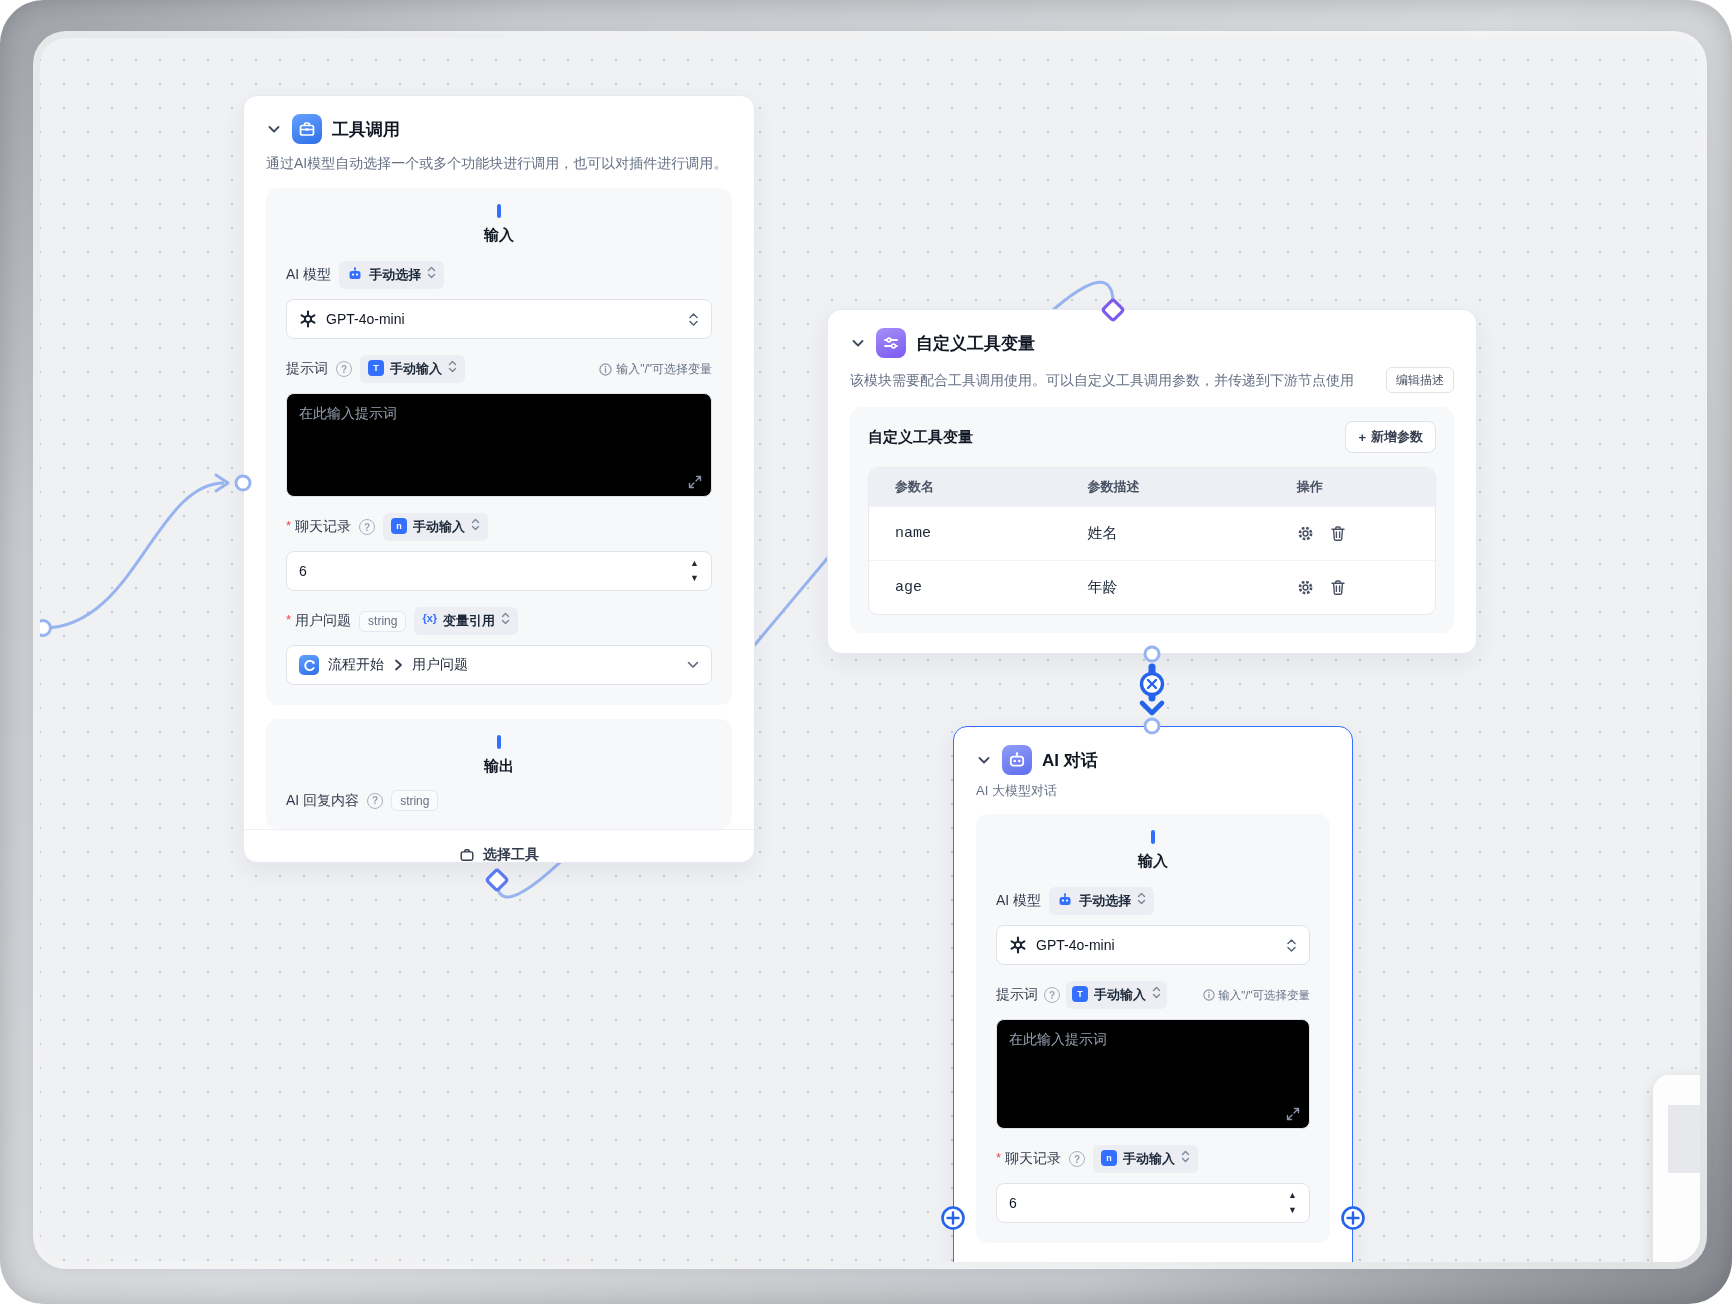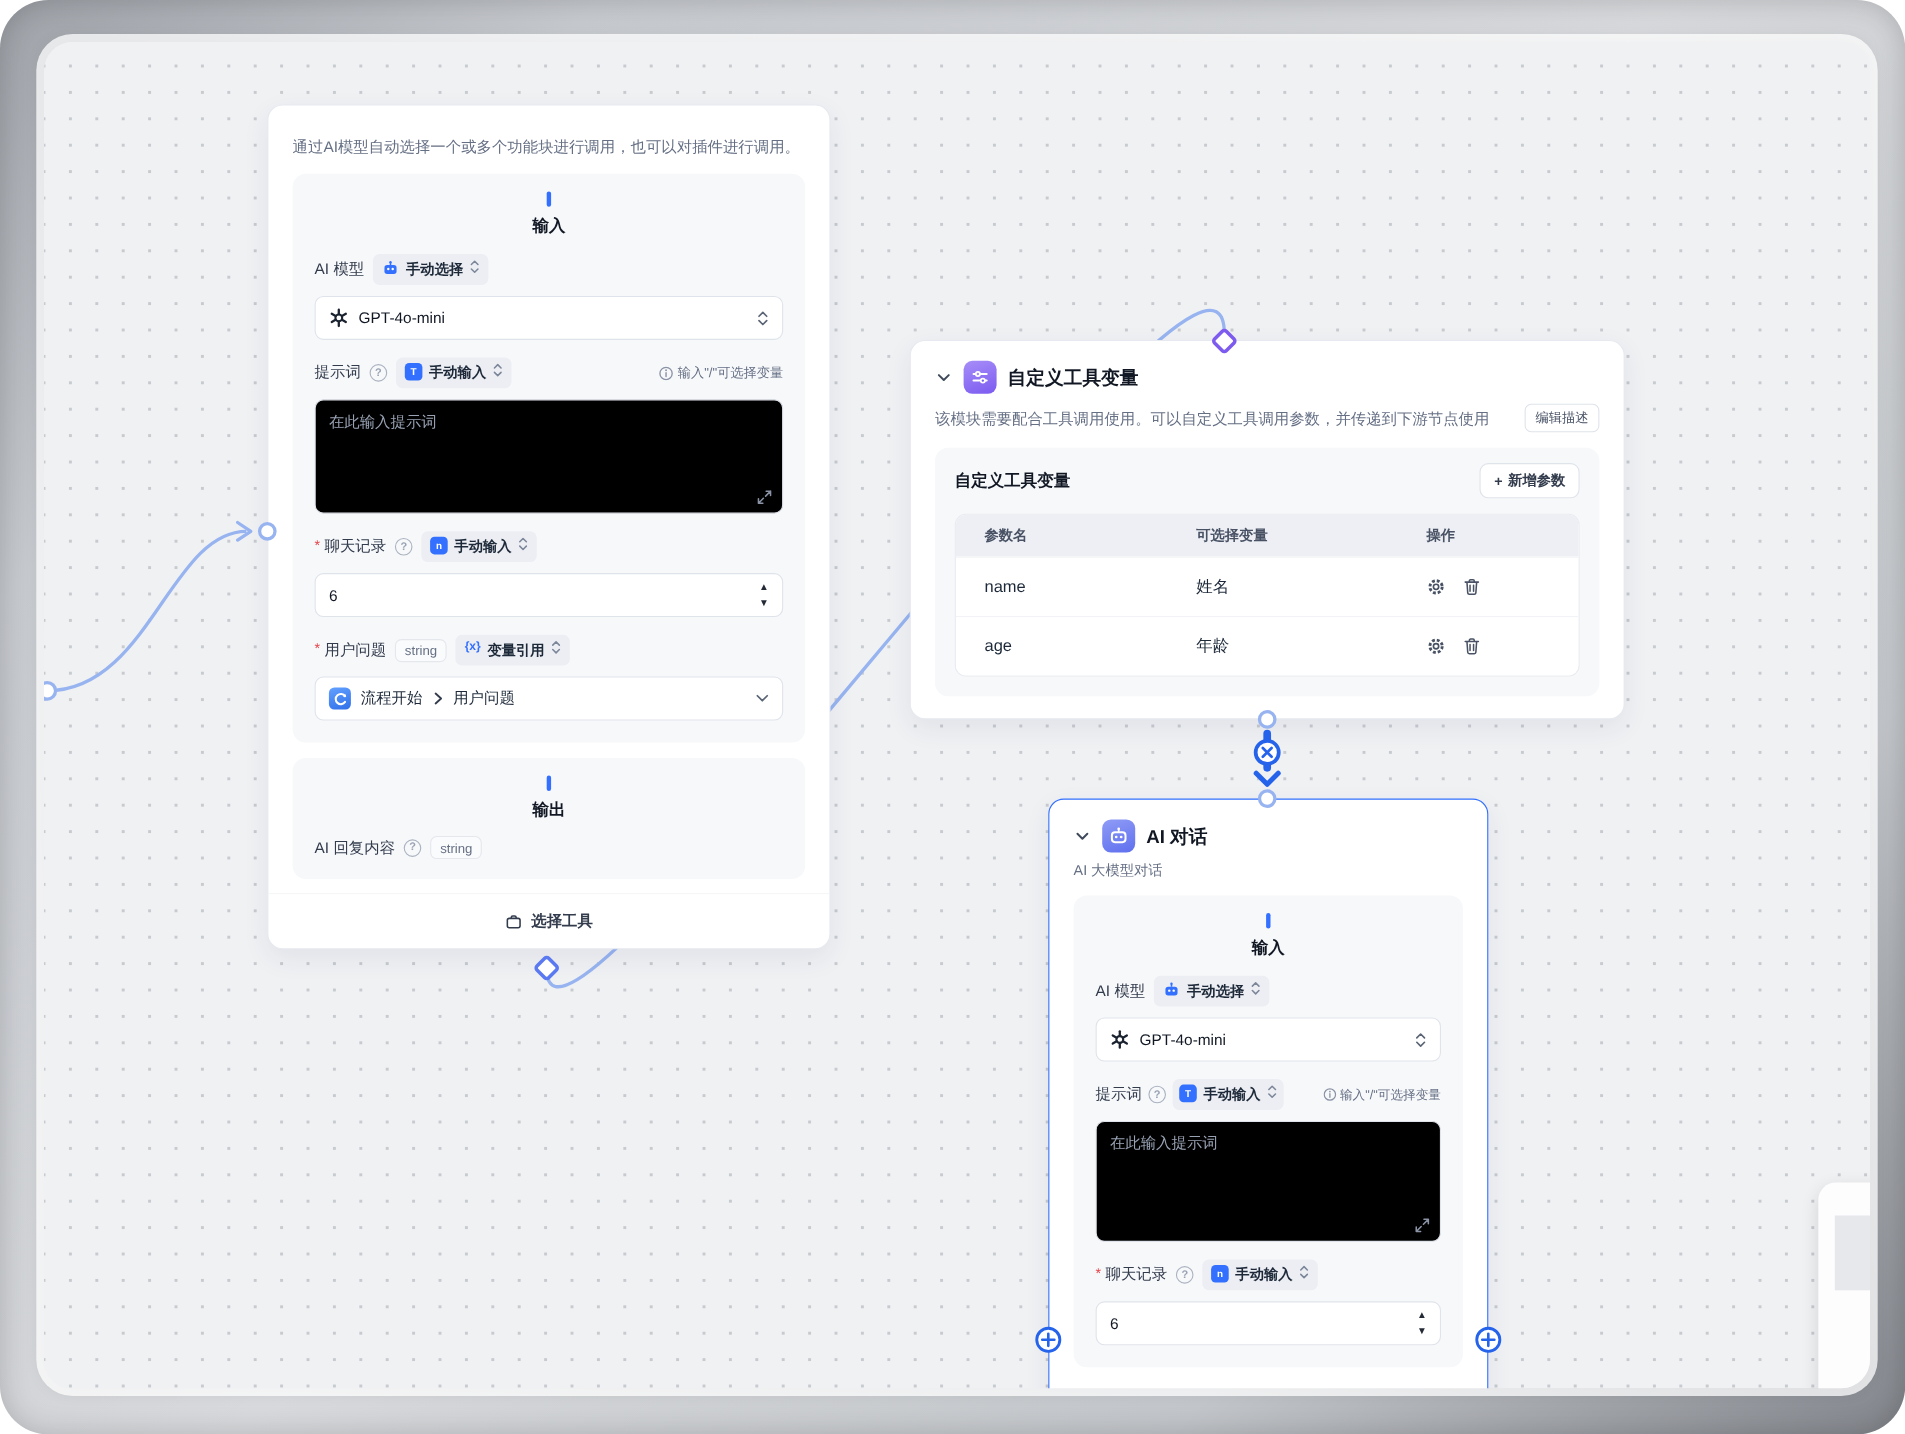--- a/index.html
+++ b/index.html
@@ -77,21 +77,21 @@
   .panel { background:#f7f8fa; border-radius:12px; padding:14px 18px 18px 18px; margin-top:14px; }
   .panel-head { display:flex; align-items:center; }
   .panel-title { font-size:15px; font-weight:700; color:#111824; }
   .btn-line { margin-left:auto; display:flex; align-items:center; gap:5px; background:#fff;
     border:1px solid #dfe3ea; border-radius:8px; height:32px; padding:0 12px;
     font-size:13px; font-weight:600; color:#333c4d; }
   .btn-edit { flex:none; margin-left:10px; display:flex; align-items:center; background:#fff;
     border:1px solid #dfe3ea; border-radius:6px; height:26px; padding:0 9px;
     font-size:12px; color:#485264;text-align:center; }
   .ptable { margin-top:14px; background:#fff; border:1px solid #e8ebf0; border-radius:10px; overflow:hidden; }
-  .pt-row { display:grid; grid-template-columns:34% 37% 29%; align-items:center; }
+  .pt-row { display:grid; grid-template-columns:34% 37% 29%; align-items:center;font-family:Liberation Mono, monospace; }
   .pt-head { background:#edeff4; height:38px; font-size:13px; color:#485264; font-weight:600; }
   .pt-data { height:54px; font-size:15px; color:#1d2939; border-top:1px solid #f1f3f6; background:#fff; }
   .pt-cell { padding-left:26px; }
   .acts { display:flex; gap:16px; align-items:center; padding-left:26px; }
 
   
   .minimap { position:absolute; z-index:4; left:1613px; top:1037px; width:100px; height:205px;
     background:#fdfdfe; border-radius:16px; box-shadow:0 5px 16px rgba(0,0,0,.12); }
   .minimap-block { position:absolute; left:15px; top:30px; width:66px; height:68px;
     background:#e6e8eb; }
@@ -106,20 +106,34 @@
 <div class="canvas">
 
   <svg class="edges" width="1660" height="1224">
     <path d="M 3,590 C 95,590 115,445 184,445" fill="none" stroke="#97b4f0" stroke-width="3"></path>
     <path d="M 176,437 L 188,445 L 176,453" fill="none" stroke="#97b4f0" stroke-width="3" stroke-linecap="round" stroke-linejoin="round"></path>
     <circle cx="3" cy="590" r="7.5" fill="#ffffff" stroke="#97b4f0" stroke-width="3"></circle>
     <path d="M 457,846 C 468,975 1073,100 1073,265" fill="none" stroke="#97b4f0" stroke-width="3"></path>
   </svg>
 
   <div class="node" style="left:203px; top:57px; width:512px; height:768px;">
+    <div class="node-head">
+      <svg class="chev" viewBox="0 0 16 16">
+          <path d="M3.5 6 L8 10.5 L12.5 6" fill="none" stroke="#3f4a5a" stroke-width="1.8" stroke-linecap="round" stroke-linejoin="round"></path>
+        </svg>
+      <span class="node-icon icon-blue">
+        <svg width="18" height="18" viewBox="0 0 18 18">
+            <rect x="2.5" y="5.5" width="13" height="9.5" rx="2" fill="none" stroke="#fff" stroke-width="1.7"></rect>
+            <path d="M6.5 5.5 V4.5 a1.5 1.5 0 0 1 1.5-1.5 h2 a1.5 1.5 0 0 1 1.5 1.5 v1" fill="none" stroke="#fff" stroke-width="1.7"></path>
+            <path d="M2.5 9.5 h13" stroke="#fff" stroke-width="1.5"></path>
+            <rect x="7.5" y="8.3" width="3" height="2.4" rx="0.8" fill="#fff"></rect>
+          </svg>
+      </span>
+      <span class="node-title">工具调用</span>
+    </div>
     <div class="node-desc">通过AI模型自动选择一个或多个功能块进行调用，也可以对插件进行调用。</div>
 
     <div class="section">
       <div class="sec-title">
         <span class="sec-bar"></span>
         <span class="sec-text">输入</span>
       </div>
 
       <div class="row">
         <span class="row-label">AI 模型</span>
@@ -277,21 +291,21 @@
       <div class="panel-head">
         <span class="panel-title">自定义工具变量</span>
         <span class="btn-line">
           <span class="graybtn-plus">+</span>
           <span>新增参数</span>
         </span>
       </div>
       <div class="ptable">
         <div class="pt-row pt-head">
           <span class="pt-cell">参数名</span>
-          <span class="pt-cell">可选择变量</span>
+          <span class="pt-cell">参数描述</span>
           <span class="pt-cell">操作</span>
         </div>
         <div class="pt-row pt-data">
           <span class="pt-cell">name</span>
           <span class="pt-cell">姓名</span>
           <span class="acts">
             <svg width="17" height="17" viewBox="0 0 17 17">
                 <circle cx="8.5" cy="8.5" r="5.6" fill="none" stroke="#485264" stroke-width="2.6" stroke-dasharray="2.6 1.8"></circle>
                 <circle cx="8.5" cy="8.5" r="2.4" fill="none" stroke="#485264" stroke-width="1.5"></circle>
               </svg>

